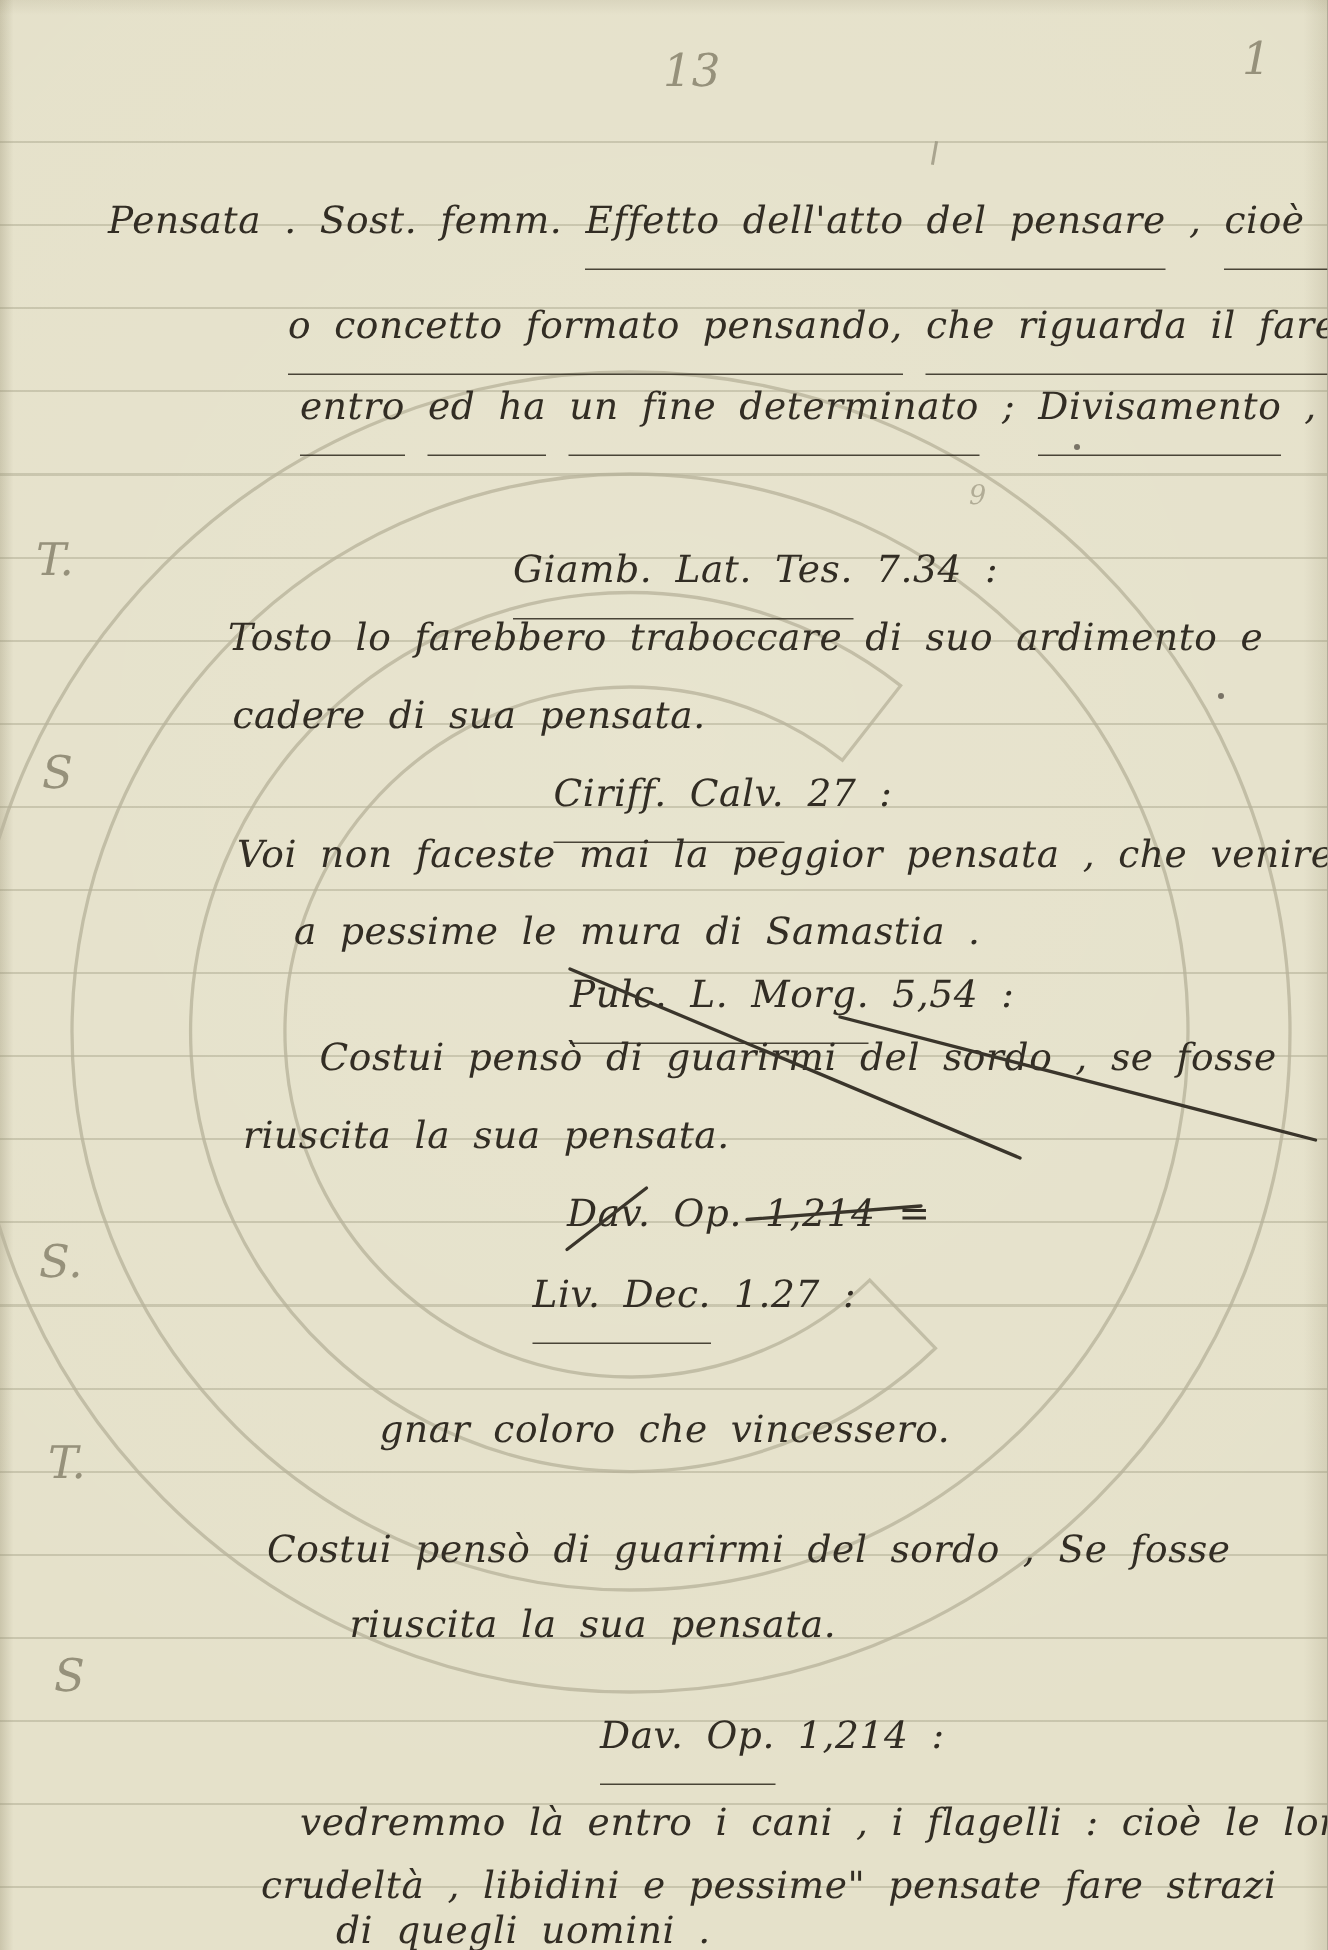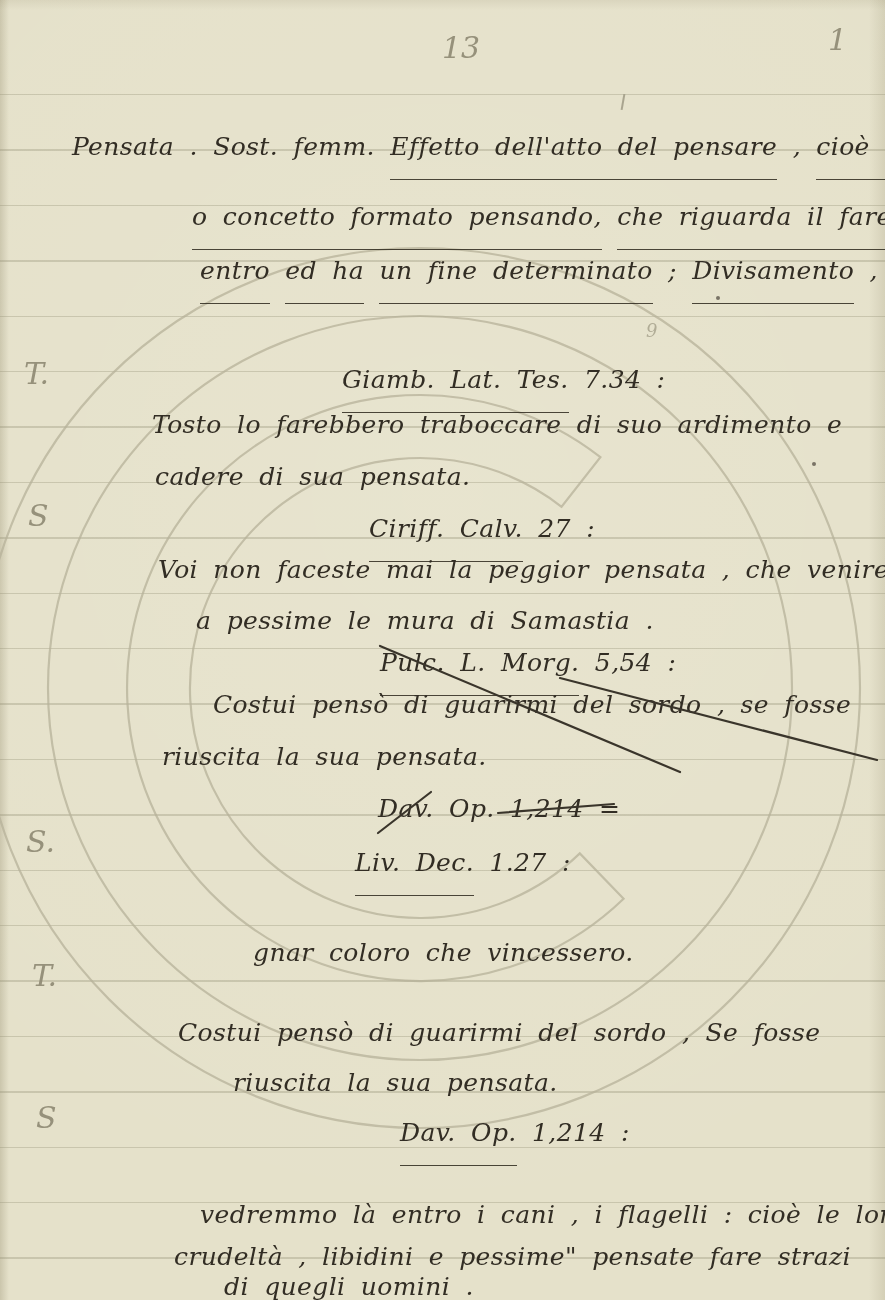--- a/index.html
+++ b/index.html
@@ -92,21 +92,21 @@
   </div>
   <div class="hw cite" style="left:355px;top:846px;">
     <span class="u">Liv. Dec.</span>
     <span>1.27 :</span>
   </div>
   <div class="hw" style="left:205px;top:936px;margin-left:48px;">gnar coloro che vincessero.</div>
 
   <div class="hw" style="left:178px;top:1016px;">Costui pensò di guarirmi del sordo , Se fosse</div>
   <div class="hw" style="left:233px;top:1066px;">riuscita la sua pensata.</div>
 
-  <div class="hw cite" style="left:400px;top:1116px;">
+  <div class="hw cite" style="left:400px;top:1140px;">
     <span class="u">Dav. Op.</span>
     <span>1,214 :</span>
   </div>
   <div class="hw" style="left:200px;top:1198px;">vedremmo là entro i cani , i flagelli : cioè le loro</div>
   <div class="hw" style="left:174px;top:1240px;">crudeltà , libidini e pessime" pensate fare strazi</div>
   <div class="hw" style="left:224px;top:1270px;">di quegli uomini .</div>
 
   <div class="speck" style="left:812px;top:462px;"></div>
   <div class="speck" style="left:716px;top:296px;"></div>
 

